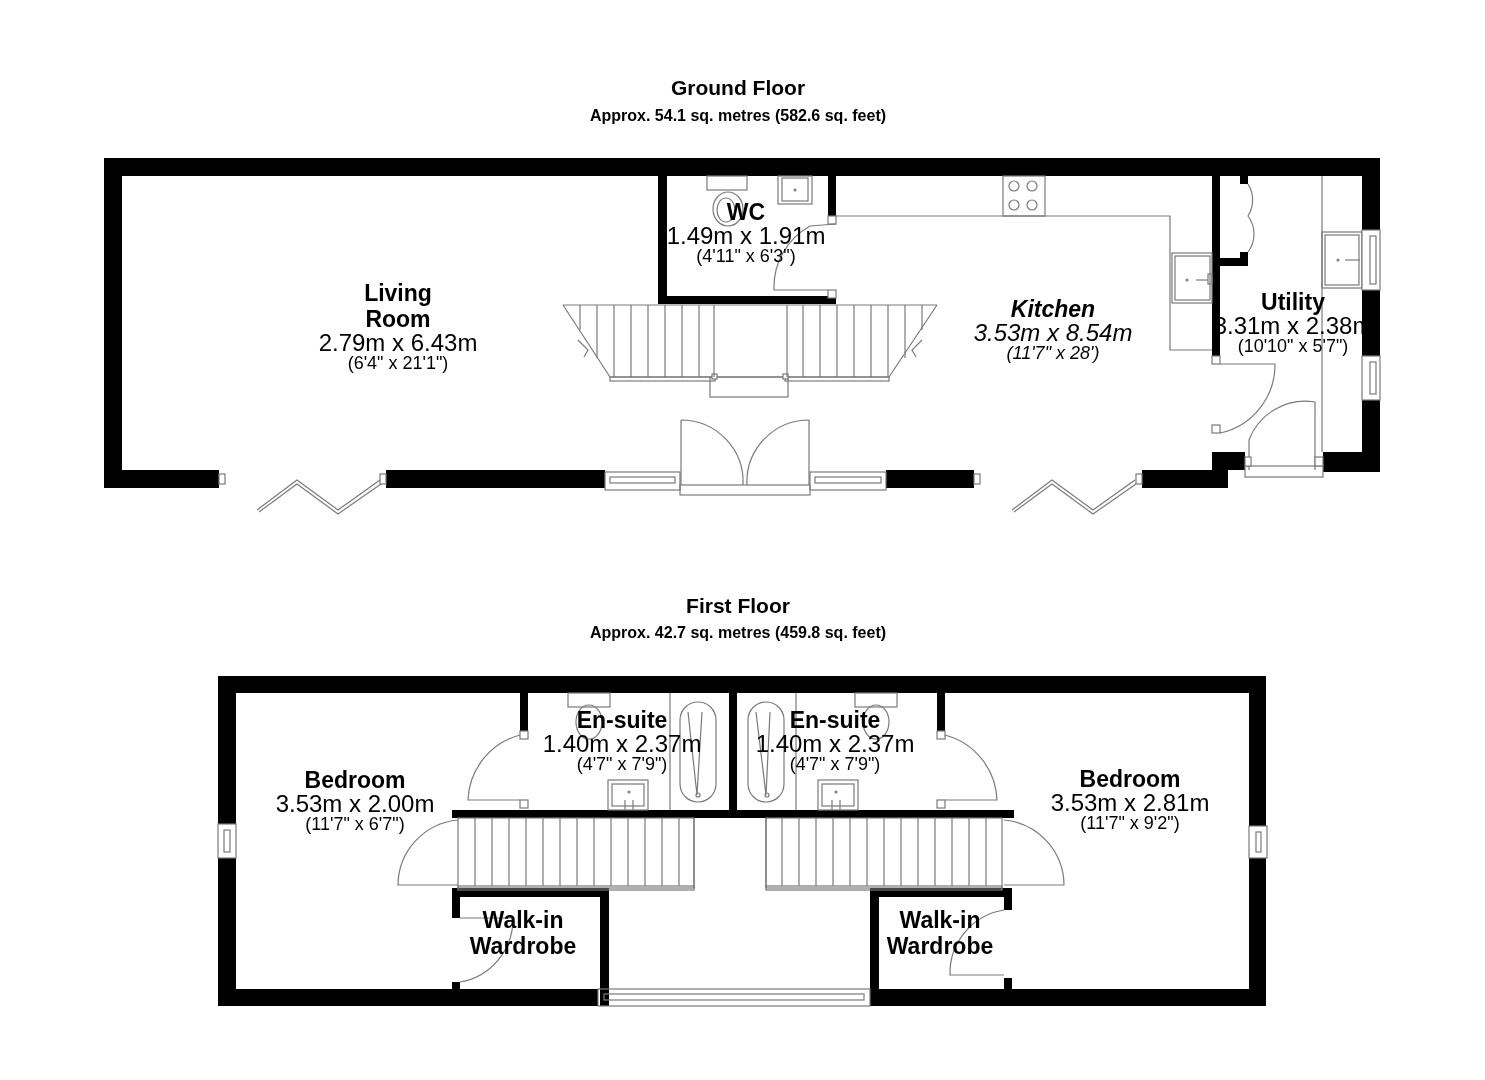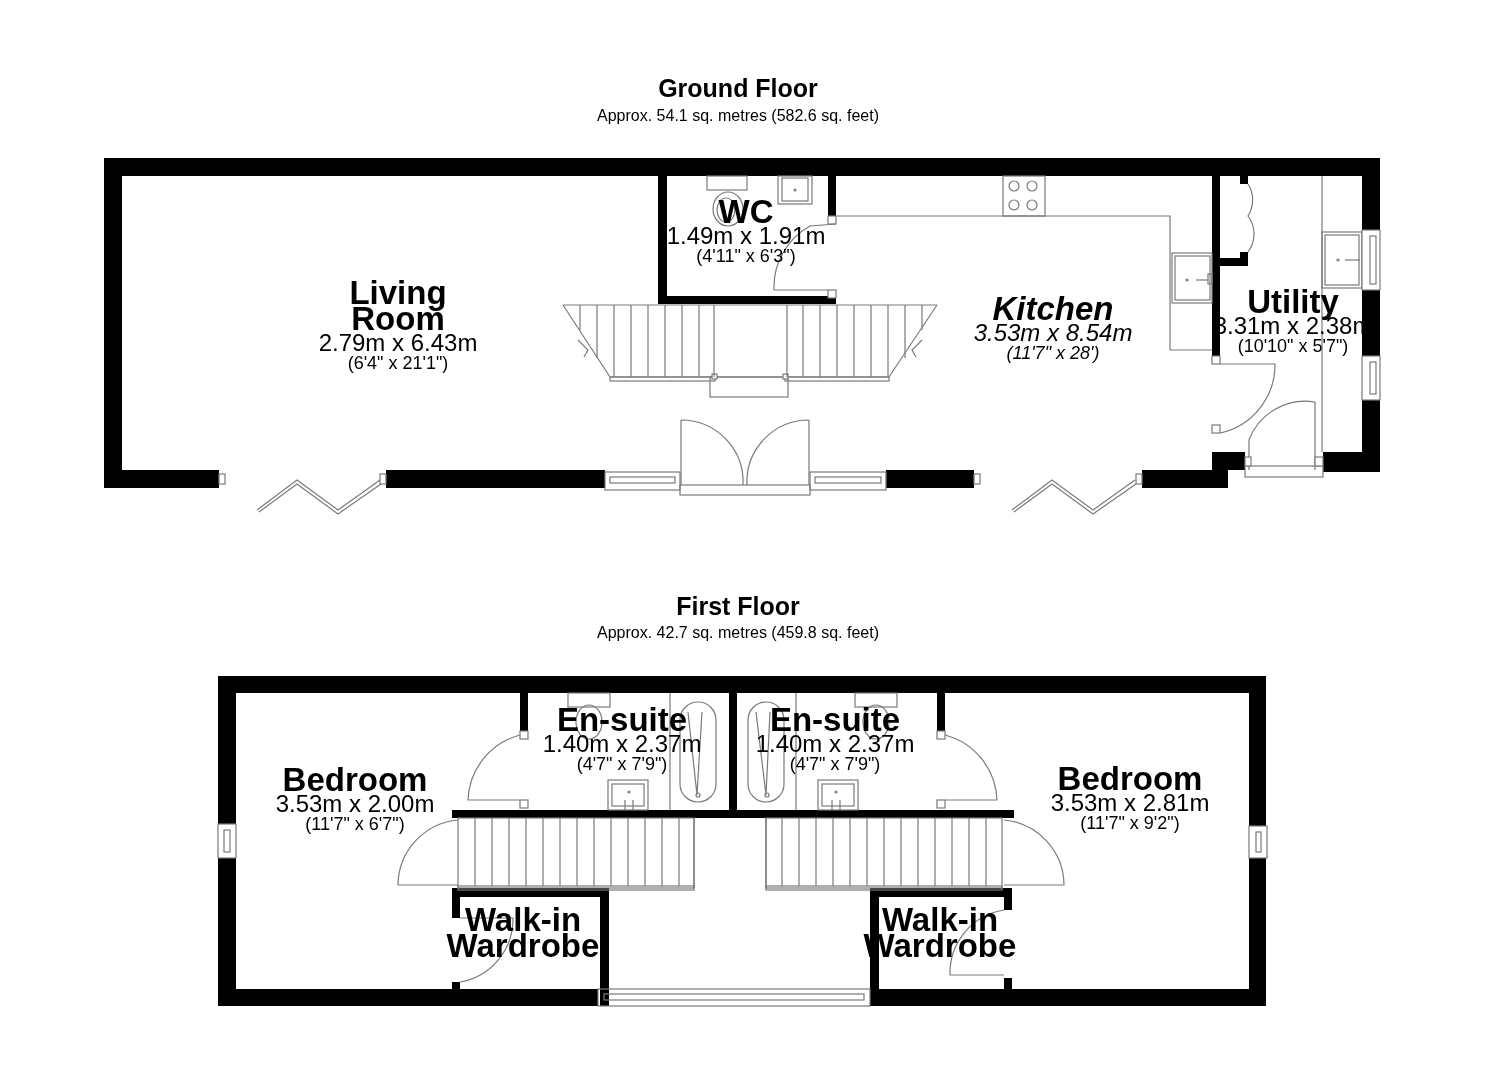--- a/index.html
+++ b/index.html
@@ -1,24 +1,24 @@
 <!DOCTYPE html>
 <html><head>
 <meta charset="utf-8">
 <style>
   html, body { margin: 0; padding: 0; background: #ffffff; }
   body { width: 1485px; height: 1080px; position: relative; overflow: hidden;
          font-family: "Liberation Sans", sans-serif; color: #000; }
   .plan { position: absolute; left: 0; top: 0; }
   .floor-title { position: absolute; width: 400px; text-align: center; left: 538px;
-                 font-weight: bold; font-size: 25px; line-height: 32px; }
+                 font-weight: bold; font-size: 21px; line-height: 32px; }
   .floor-sub { position: absolute; width: 500px; text-align: center; left: 488px;
-               font-size: 16px; line-height: 18px; }
+               font-size: 16px; line-height: 18px; font-weight: bold; }
   .room-label { position: absolute; text-align: center; white-space: nowrap; }
-  .room-name { font-weight: bold; font-size: 33px; line-height: 26px; display: block; }
+  .room-name { font-weight: bold; font-size: 23px; line-height: 26px; display: block; }
   .room-dim { font-size: 24px; line-height: 21px; display: block; }
   .room-imp { font-size: 18px; line-height: 21px; display: block; }
 </style>
 </head>
 <body>
 
 <svg class="plan" width="1485" height="1080" viewBox="0 0 1485 1080">
   <g fill="none" stroke="#7a7a7a" stroke-width="1.2">
 
   <g>

